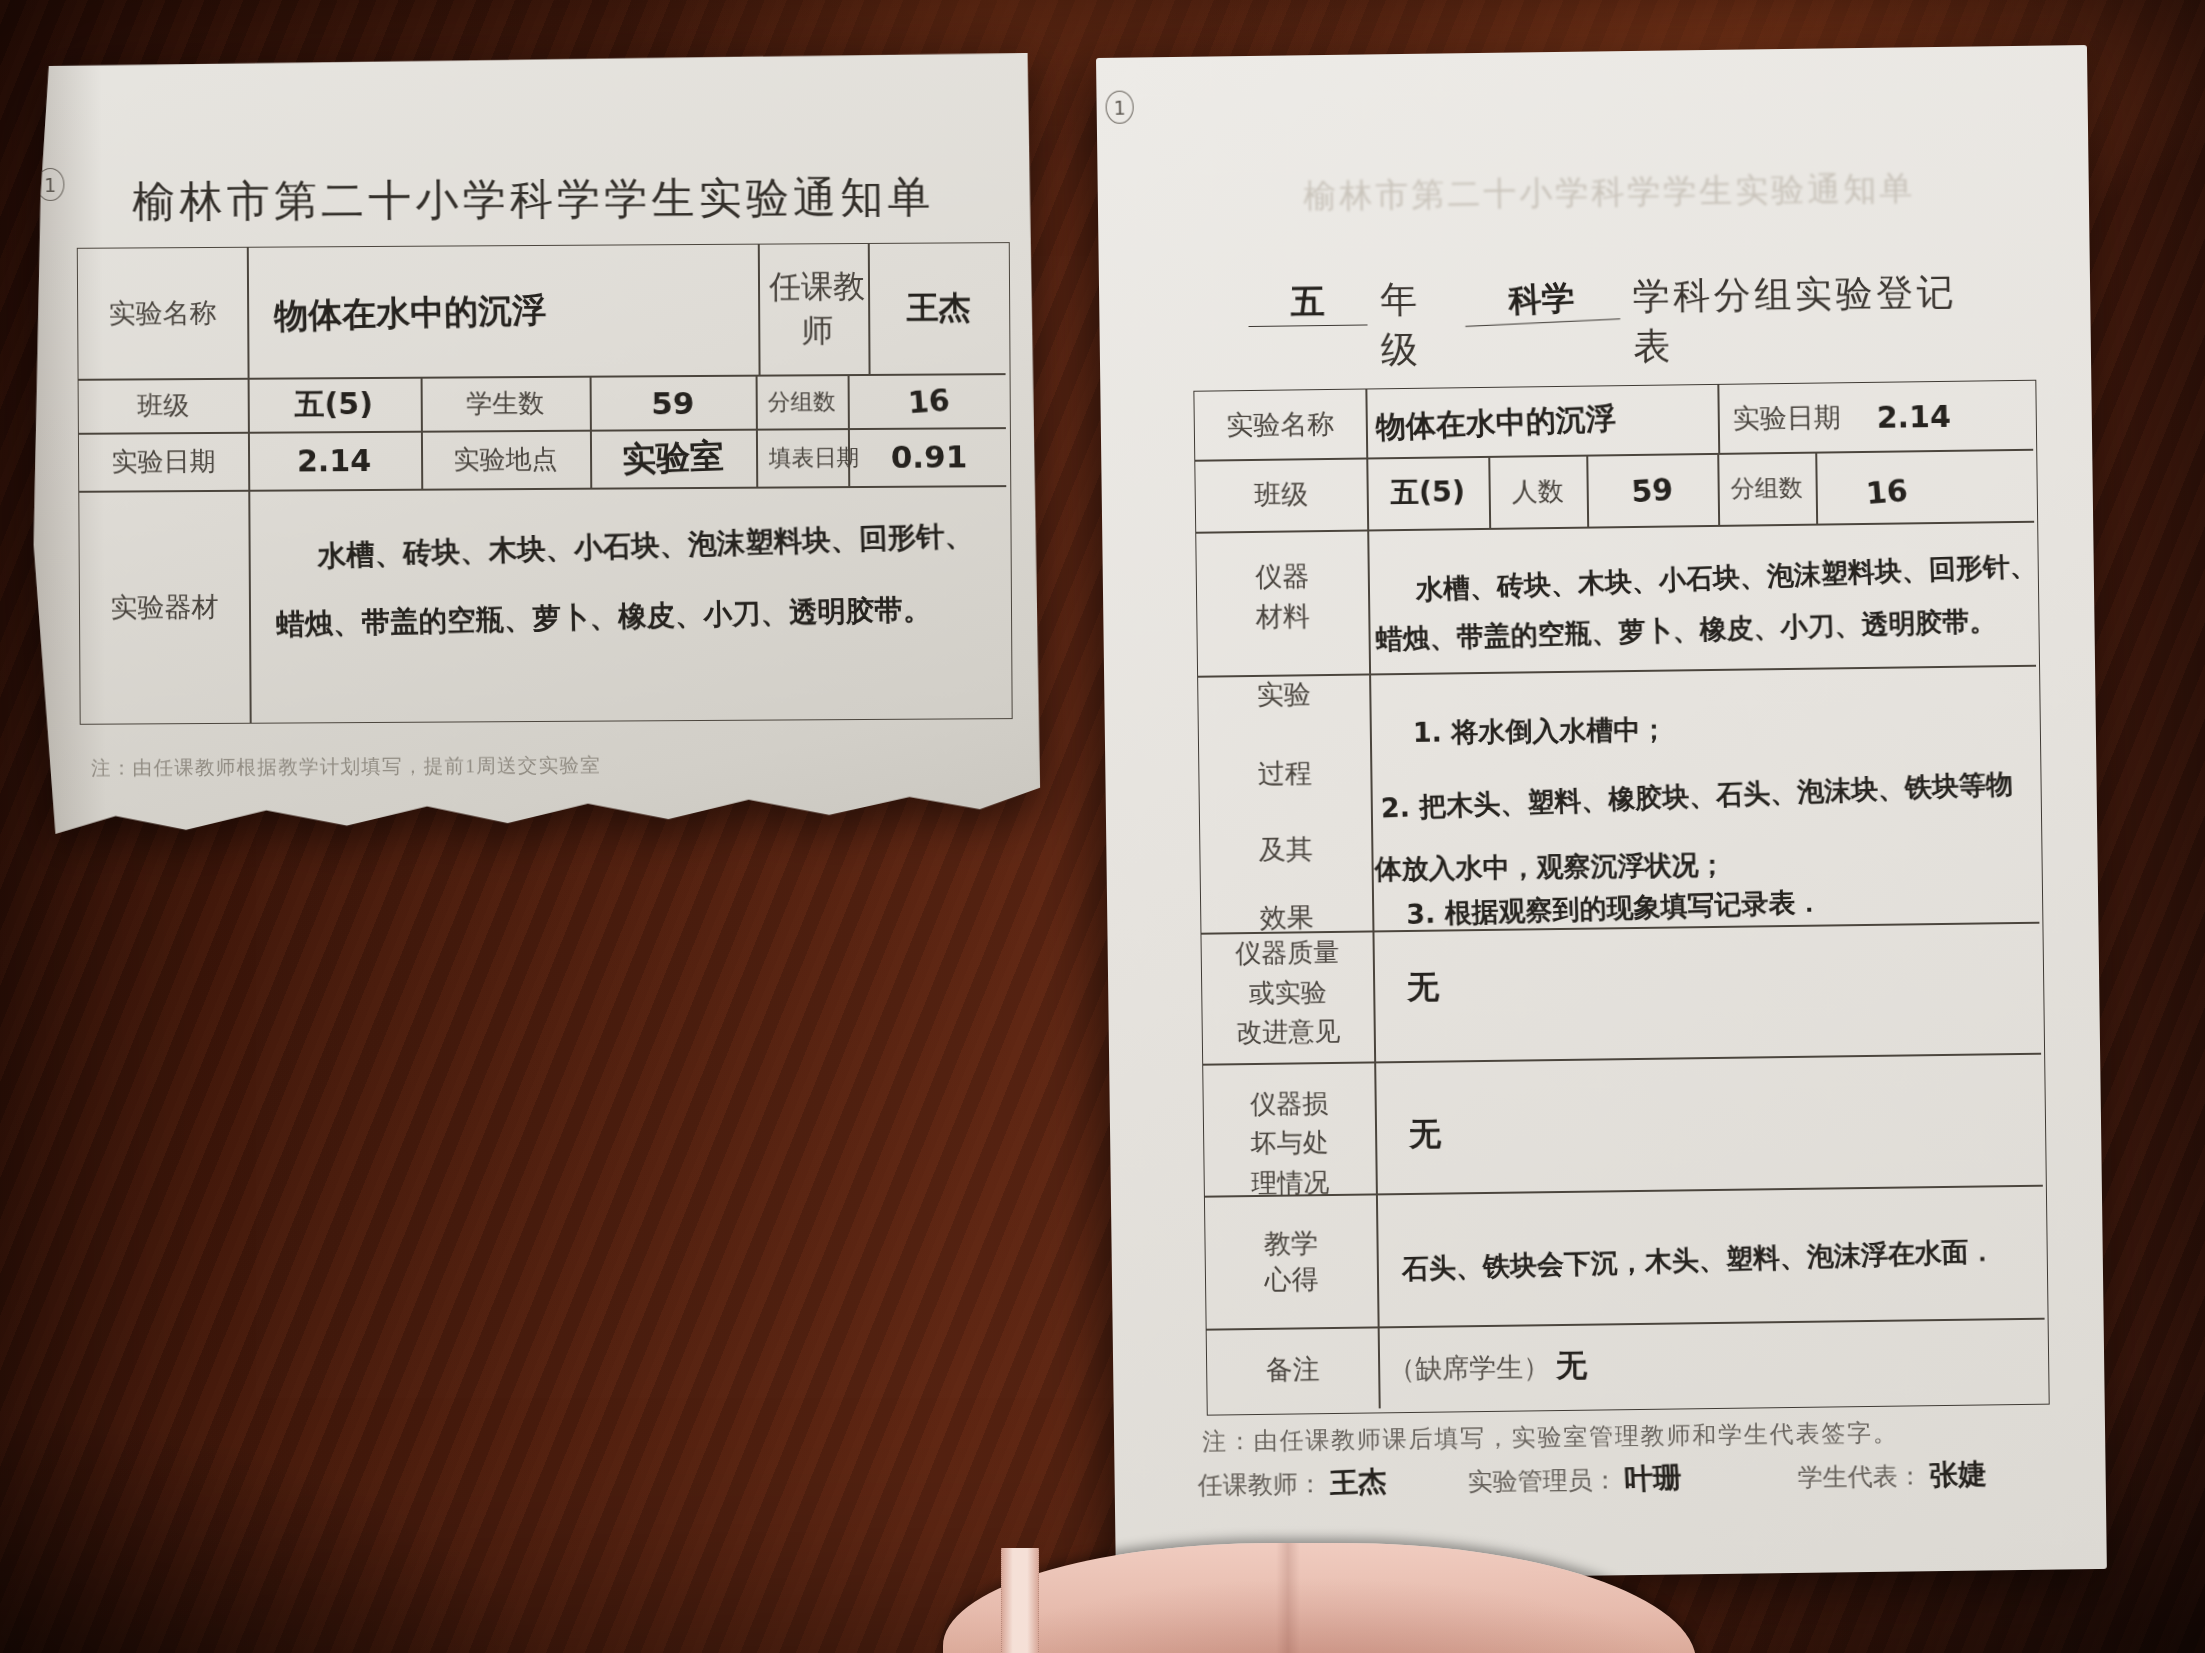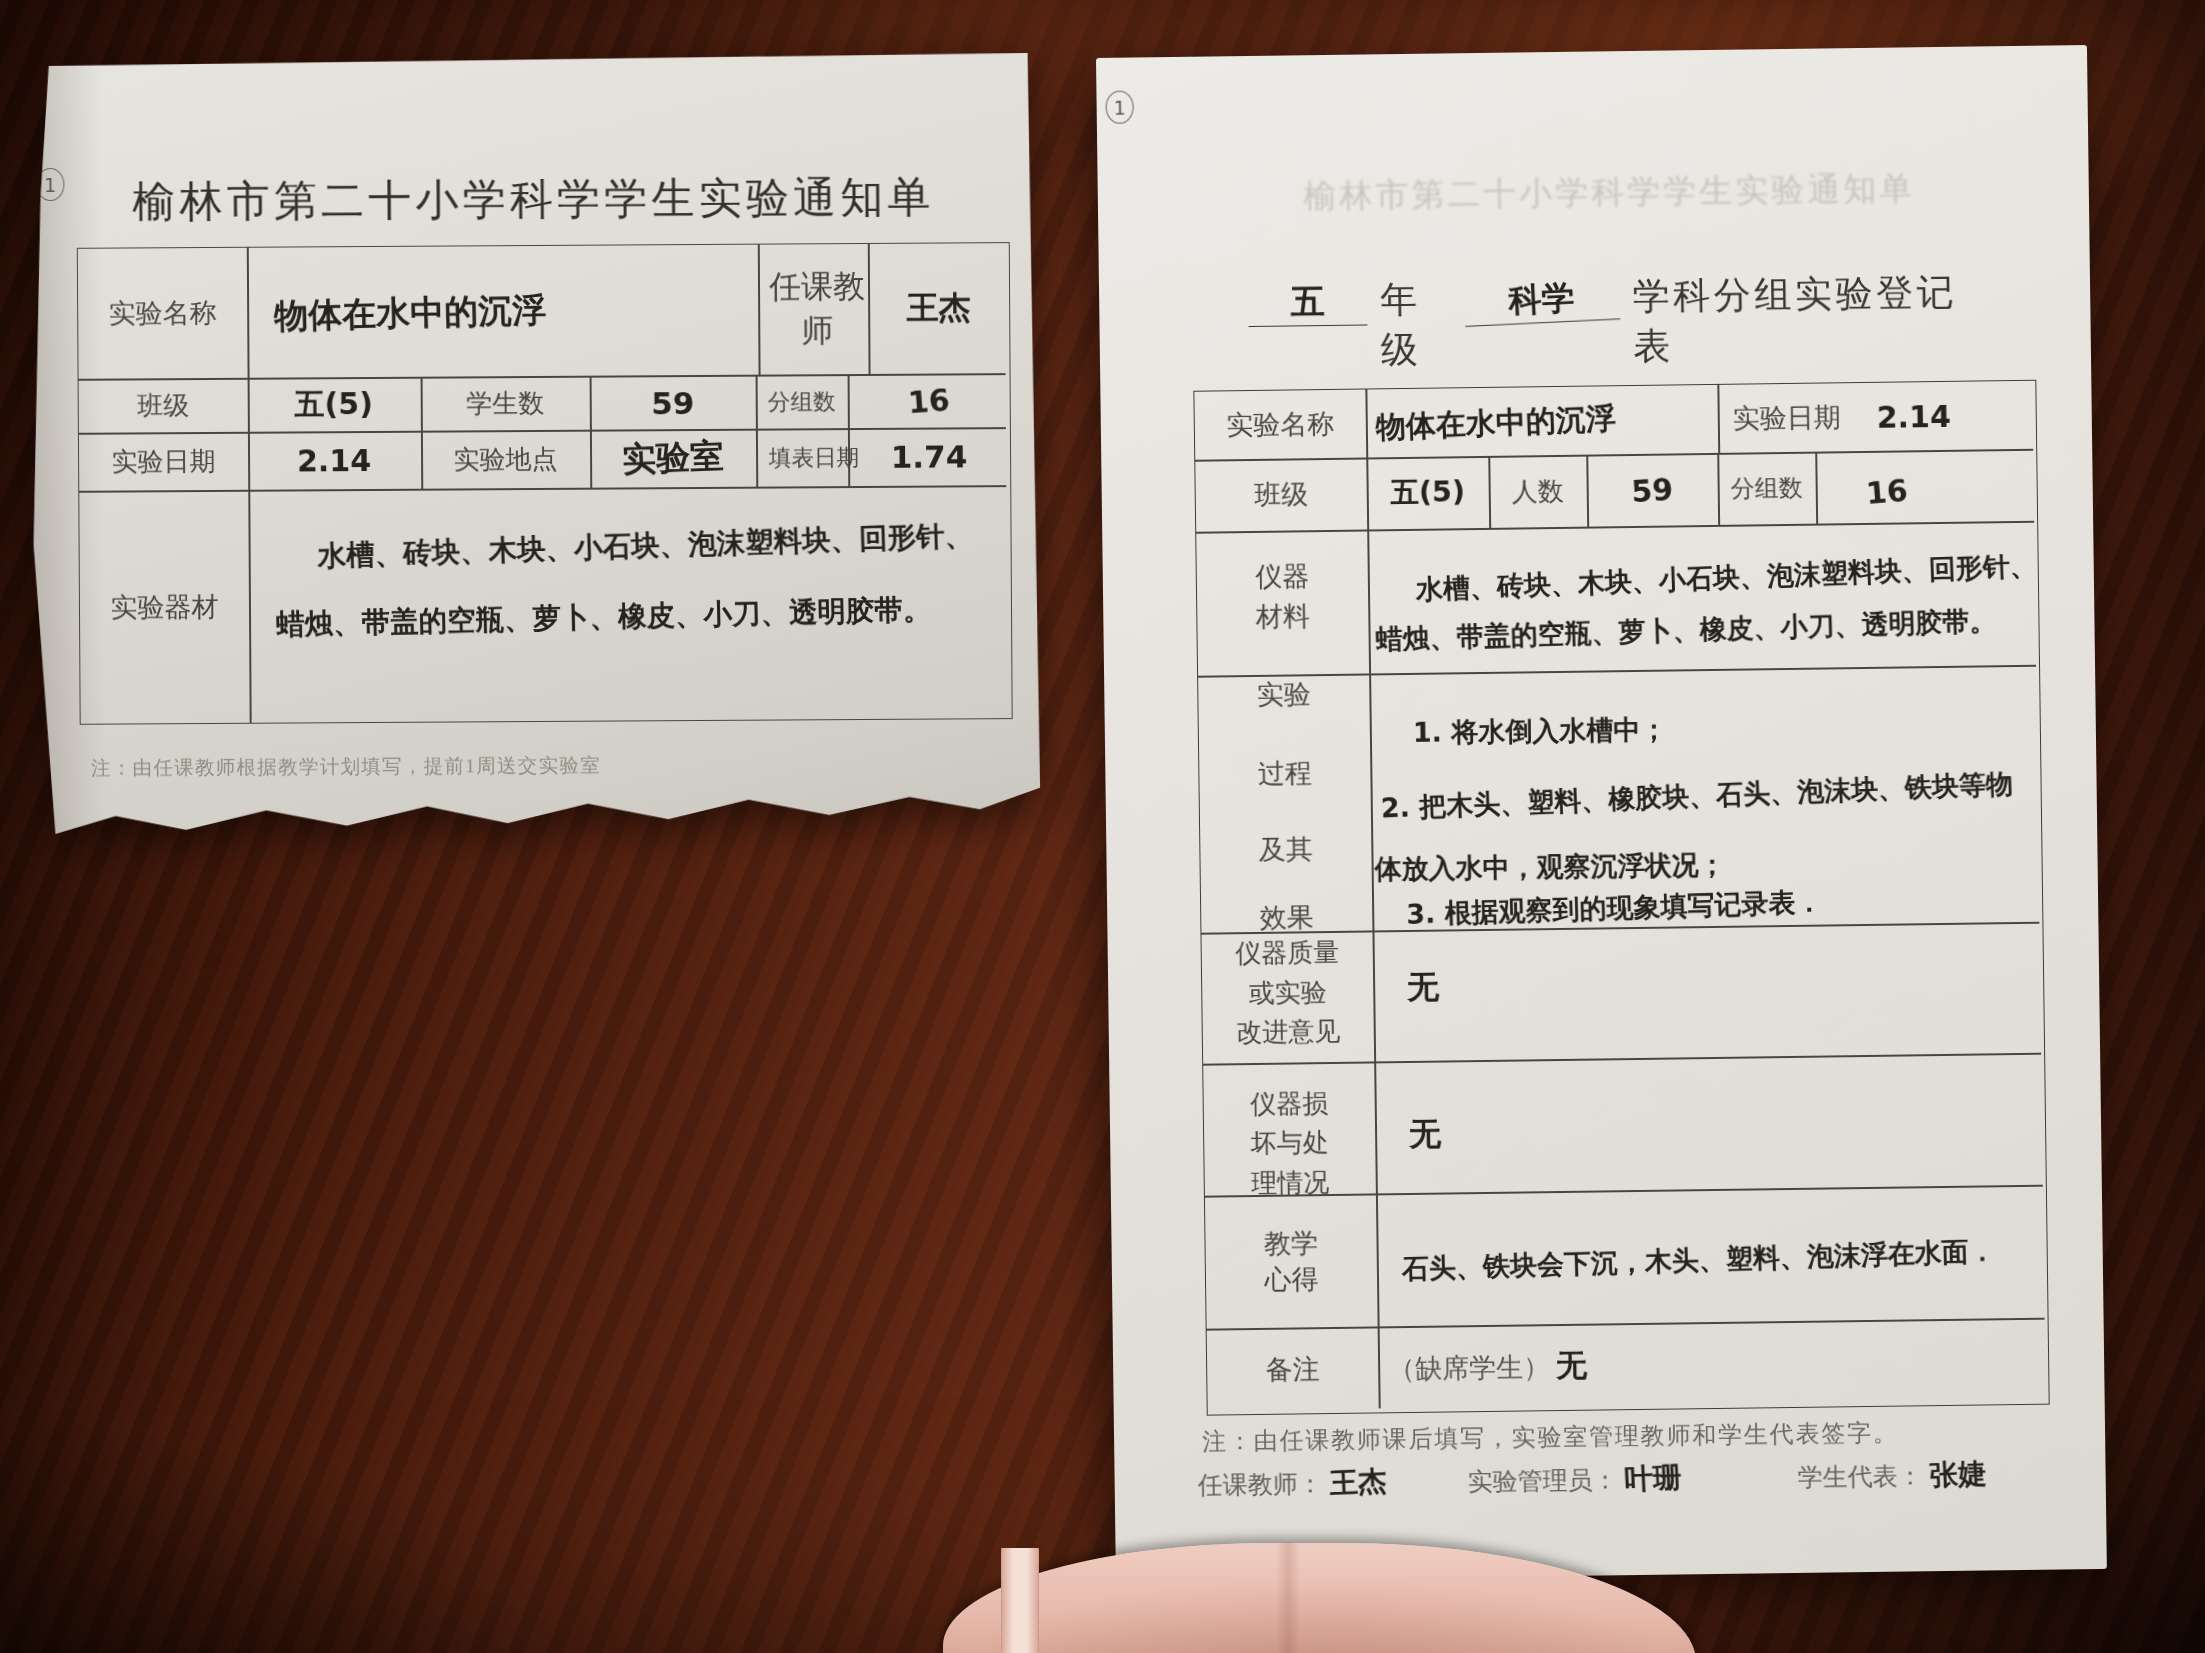--- a/index.html
+++ b/index.html
@@ -106,21 +106,21 @@
         <div class="cell print" style="left:342px;top:130px;width:169px;height:55px;font-size:26px;">学生数</div>
         <div class="cell hand" style="left:511px;top:130px;width:166px;height:55px;font-size:31px;">59</div>
         <div class="cell print" style="left:677px;top:130px;width:92px;height:55px;font-size:22.6px;">分组数</div>
         <div class="cell hand" style="left:769px;top:130px;width:162px;height:55px;font-size:30px;transform:rotate(-4deg);">16</div>
 
         <div class="cell print" style="left:0;top:184px;width:169px;height:58px;font-size:26px;">实验日期</div>
         <div class="cell hand" style="left:169px;top:184px;width:172px;height:58px;font-size:30px;">2.14</div>
         <div class="cell print" style="left:342px;top:184px;width:169px;height:58px;font-size:26px;">实验地点</div>
         <div class="cell hand" style="left:511px;top:184px;width:166px;height:58px;font-size:34px;font-weight:700;transform:rotate(-2deg);">实验室</div>
         <div class="cell print" style="left:677px;top:184px;width:116px;height:58px;font-size:22.6px;">填表日期</div>
-        <div class="cell hand" style="left:769px;top:184px;width:162px;height:58px;font-size:31px;">1.74</div>
+        <div class="cell hand" style="left:769px;top:184px;width:162px;height:58px;font-size:31px;">0.91</div>
 
         <div class="cell print" style="left:0;top:242px;width:169px;height:233px;font-size:27px;">实验器材</div>
         <div class="hand" style="position:absolute;left:238px;top:282px;font-size:28.5px;transform:rotate(-1.5deg);">水槽、砖块、木块、小石块、泡沫塑料块、回形针、</div>
         <div class="hand" style="position:absolute;left:196px;top:353px;font-size:28.5px;transform:rotate(-1deg);">蜡烛、带盖的空瓶、萝卜、橡皮、小刀、透明胶带。</div>
       </div>
 
       <div class="lnote">注：由任课教师根据教学计划填写，提前1周送交实验室</div>
     </div>
   </div>
 

